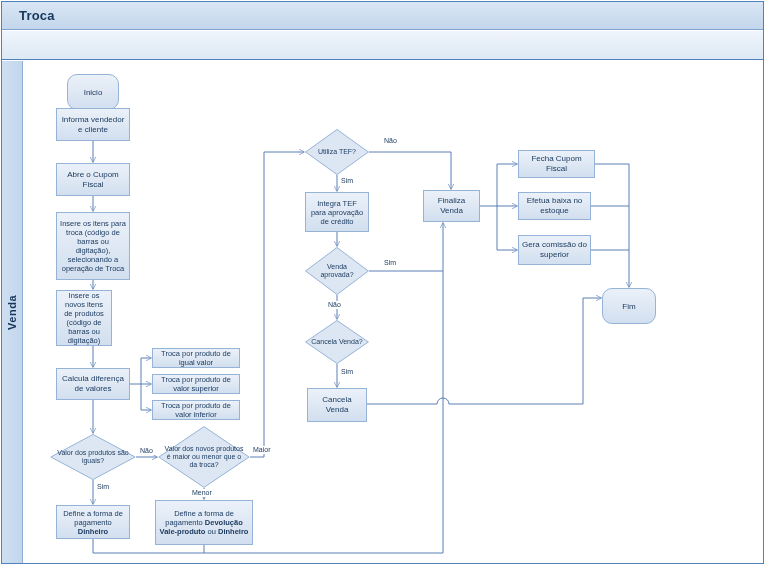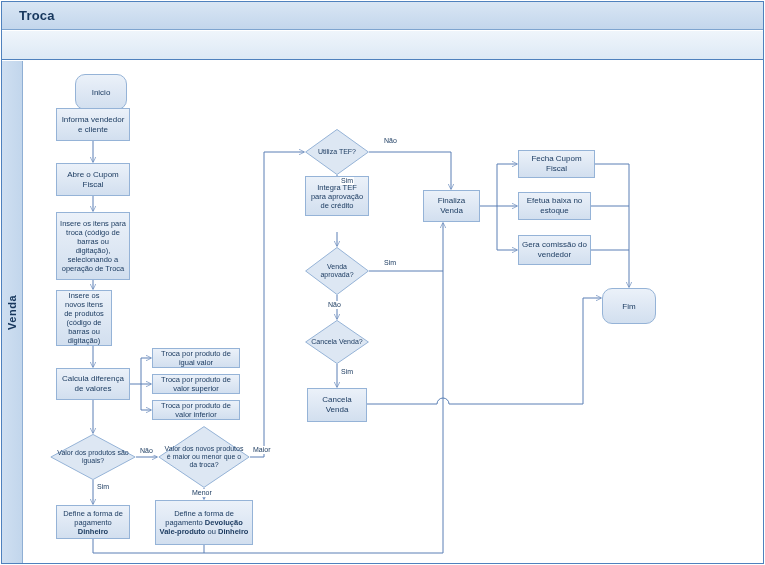--- a/index.html
+++ b/index.html
@@ -106,21 +106,21 @@
   <path d="M497 164 V250"></path>
   <path d="M497 164 H517" marker-end="url(#arr)"></path>
   <path d="M497 206 H517" marker-end="url(#arr)"></path>
   <path d="M497 250 H517" marker-end="url(#arr)"></path>
   <path d="M591 164 H629"></path>
   <path d="M591 206 H629"></path>
   <path d="M591 250 H629"></path>
   <path d="M629 164 V287" marker-end="url(#arr)"></path>
 </svg>
 
-<div class="node oval" style="left:75px;top:74px;width:52px;height:36px;">
+<div class="node oval" style="left:67px;top:74px;width:52px;height:36px;">
   <span>Inicio</span>
 </div>
 
 <div class="node rect" style="left:56px;top:108px;width:74px;height:33px;">
   <span>Informa vendedor e cliente</span>
 </div>
 
 <div class="node rect" style="left:56px;top:163px;width:74px;height:33px;">
   <span>Abre o Cupom Fiscal</span>
 </div>
@@ -169,21 +169,21 @@
   <span><span>Define a forma de pagamento </span><span class="b">Devolução Vale-produto</span><span> ou </span><span class="b">Dinheiro</span></span>
 </div>
 
 <div class="node diamond" style="left:305px;top:129px;width:64px;height:46px;">
   <svg viewBox="0 0 100 100" preserveAspectRatio="none" aria-hidden="true">
       <polygon points="50,1 99,50 50,99 1,50"></polygon>
     </svg>
   <span class="dlabel">Utiliza TEF?</span>
 </div>
 
-<div class="node rect small" style="left:305px;top:176px;width:64px;height:40px;">
+<div class="node rect small" style="left:305px;top:192px;width:64px;height:40px;">
   <span>Integra TEF para aprovação de crédito</span>
 </div>
 
 <div class="node diamond" style="left:305px;top:247px;width:64px;height:48px;">
   <svg viewBox="0 0 100 100" preserveAspectRatio="none" aria-hidden="true">
       <polygon points="50,1 99,50 50,99 1,50"></polygon>
     </svg>
   <span class="dlabel">Venda aprovada?</span>
 </div>
 
@@ -202,21 +202,21 @@
   <span>Finaliza Venda</span>
 </div>
 
 <div class="node rect" style="left:518px;top:150px;width:77px;height:28px;">
   <span>Fecha Cupom Fiscal</span>
 </div>
 <div class="node rect" style="left:518px;top:192px;width:73px;height:28px;">
   <span>Efetua baixa no estoque</span>
 </div>
 <div class="node rect" style="left:518px;top:235px;width:73px;height:30px;">
-  <span>Gera comissão do vendedor</span>
+  <span>Gera comissão do superior</span>
 </div>
 
 <div class="node oval" style="left:602px;top:288px;width:54px;height:36px;">
   <span>Fim</span>
 </div>
 
 <span class="edge-label" style="left:96px;top:483px;">Sim</span>
 <span class="edge-label" style="left:139px;top:447px;">Não</span>
 <span class="edge-label" style="left:252px;top:446px;">Maior</span>
 <span class="edge-label" style="left:191px;top:489px;">Menor</span>

